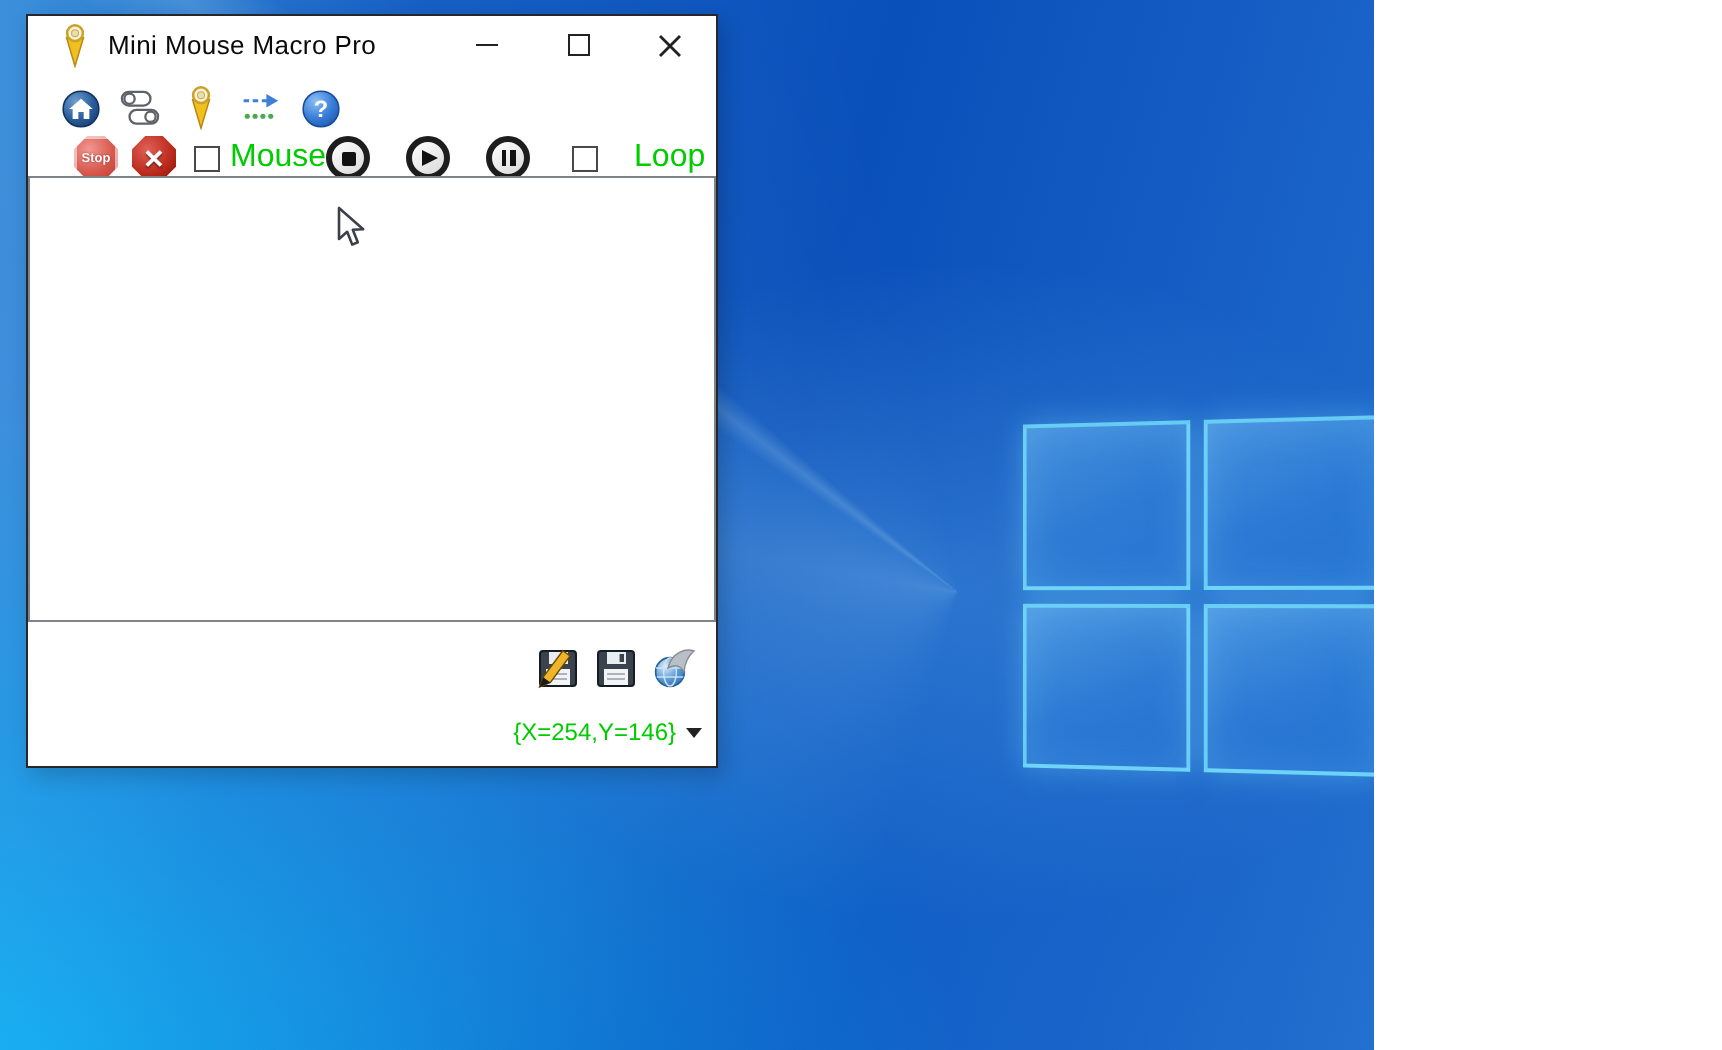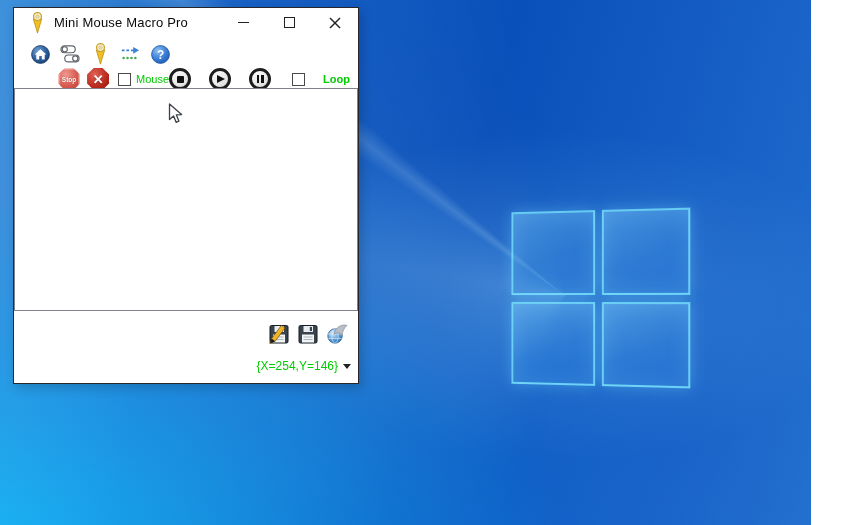--- a/index.html
+++ b/index.html
@@ -1,20 +1,20 @@
 <!DOCTYPE html>
 <html><head>
 <meta charset="utf-8">
 <style>
   * { margin:0; padding:0; box-sizing:border-box; }
   html,body { width:861px; height:525px; overflow:hidden; font-family:"Liberation Sans", sans-serif; }
 
   
   #desktop {
-    position:relative; width:811px; height:525px; overflow:hidden;
+    position:relative; width:687px; height:525px; overflow:hidden;
     background-color:#0b55bf;
     background-image:
       conic-gradient(from 180deg at 69.7% 56.4%,
         rgba(255,255,255,0) 15deg,
         rgba(170,225,255,0.07) 45deg,
         rgba(185,230,255,0.13) 80deg,
         rgba(195,235,255,0.17) 100deg,
         rgba(170,225,255,0.10) 124deg,
         rgba(210,245,255,0.22) 127.5deg,
         rgba(255,255,255,0.04) 131deg,
@@ -65,23 +65,23 @@
   .octagon { width:22px; height:22px;
     clip-path: polygon(30% 0,70% 0,100% 30%,100% 70%,70% 100%,30% 100%,0 70%,0 30%);
     display:flex; align-items:center; justify-content:center; }
   .stop-sign { background: radial-gradient(circle at 35% 30%, #ef8d85 0%, #d4483c 55%, #b02318 100%);
     box-shadow: inset 0 0 0 1.5px rgba(255,255,255,0.55); opacity:0.9; }
   .stop-sign span { color:#fff; font-size:6.5px; font-weight:bold; text-shadow:0 0 1px #7a0d05; }
   .x-sign { background: radial-gradient(circle at 35% 30%, #e06055 0%, #bd2d20 55%, #8c0f05 100%); border-radius:4px; }
   .x-sign span { color:#fff; font-size:13px; font-weight:bold; line-height:1; text-shadow:0 1px 1px rgba(0,0,0,0.4); }
 
   .checkbox { width:13px; height:13px; background:#fff; border:1px solid #4a4a4a; display:inline-block; flex:0 0 auto; }
-  .chk-label { font-size:11px; color:#00cc00; margin-left:5px; }
-
-  .media-group { margin-left:auto; display:flex; align-items:center; gap:18px;font-weight:bold; }
+  .chk-label { font-size:16px; color:#00cc00; margin-left:5px; }
+
+  .media-group { margin-left:auto; display:flex; align-items:center; gap:18px; }
   .media-btn { width:22px; height:22px; border-radius:50%; border:3px solid #1d1d1d;
     background: linear-gradient(145deg, #ffffff 0%, #d9d9d9 100%);
     display:flex; align-items:center; justify-content:center; padding:0; }
   .glyph-square { width:7px; height:7px; background:#111; border-radius:1px; }
   .glyph-play { width:0; height:0; border-left:8px solid #111; border-top:4.5px solid transparent; border-bottom:4.5px solid transparent; margin-left:2px; }
   .glyph-pause { display:flex; gap:2px; }
   .glyph-pause i { display:block; width:2.5px; height:8px; background:#111; }
 
   .macro-list { position:absolute; left:0; top:80px; width:100%; height:223px;
     background:#fff; border:1px solid #7f8389; }

